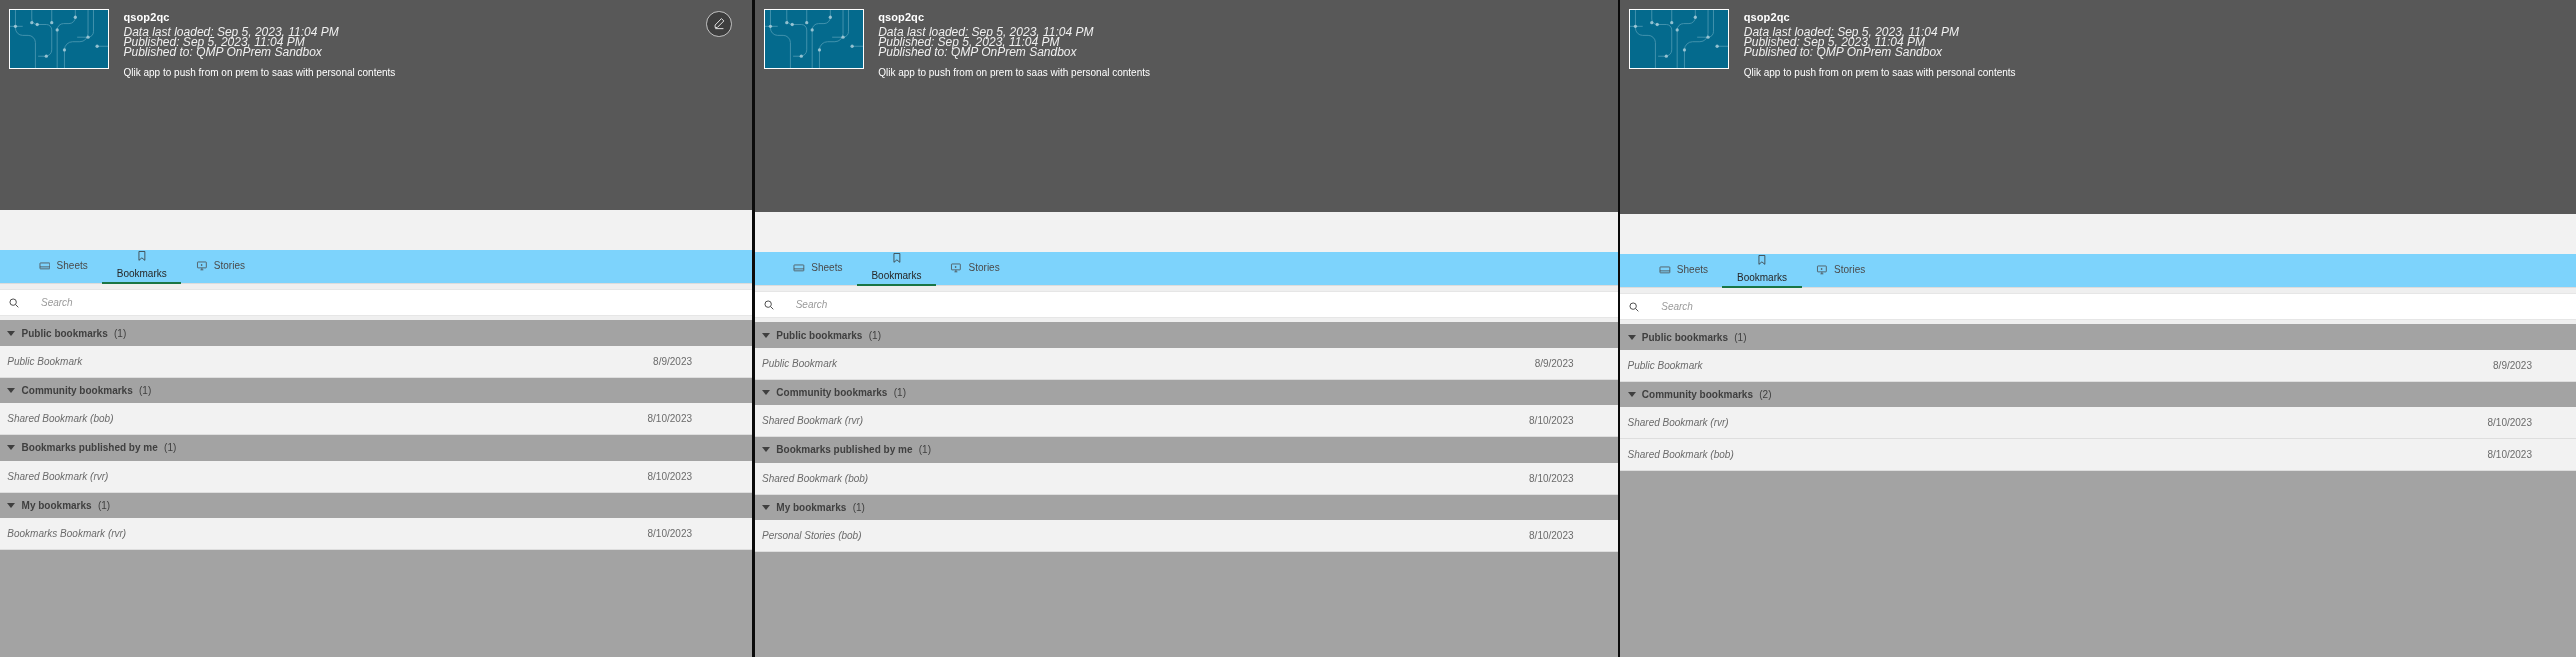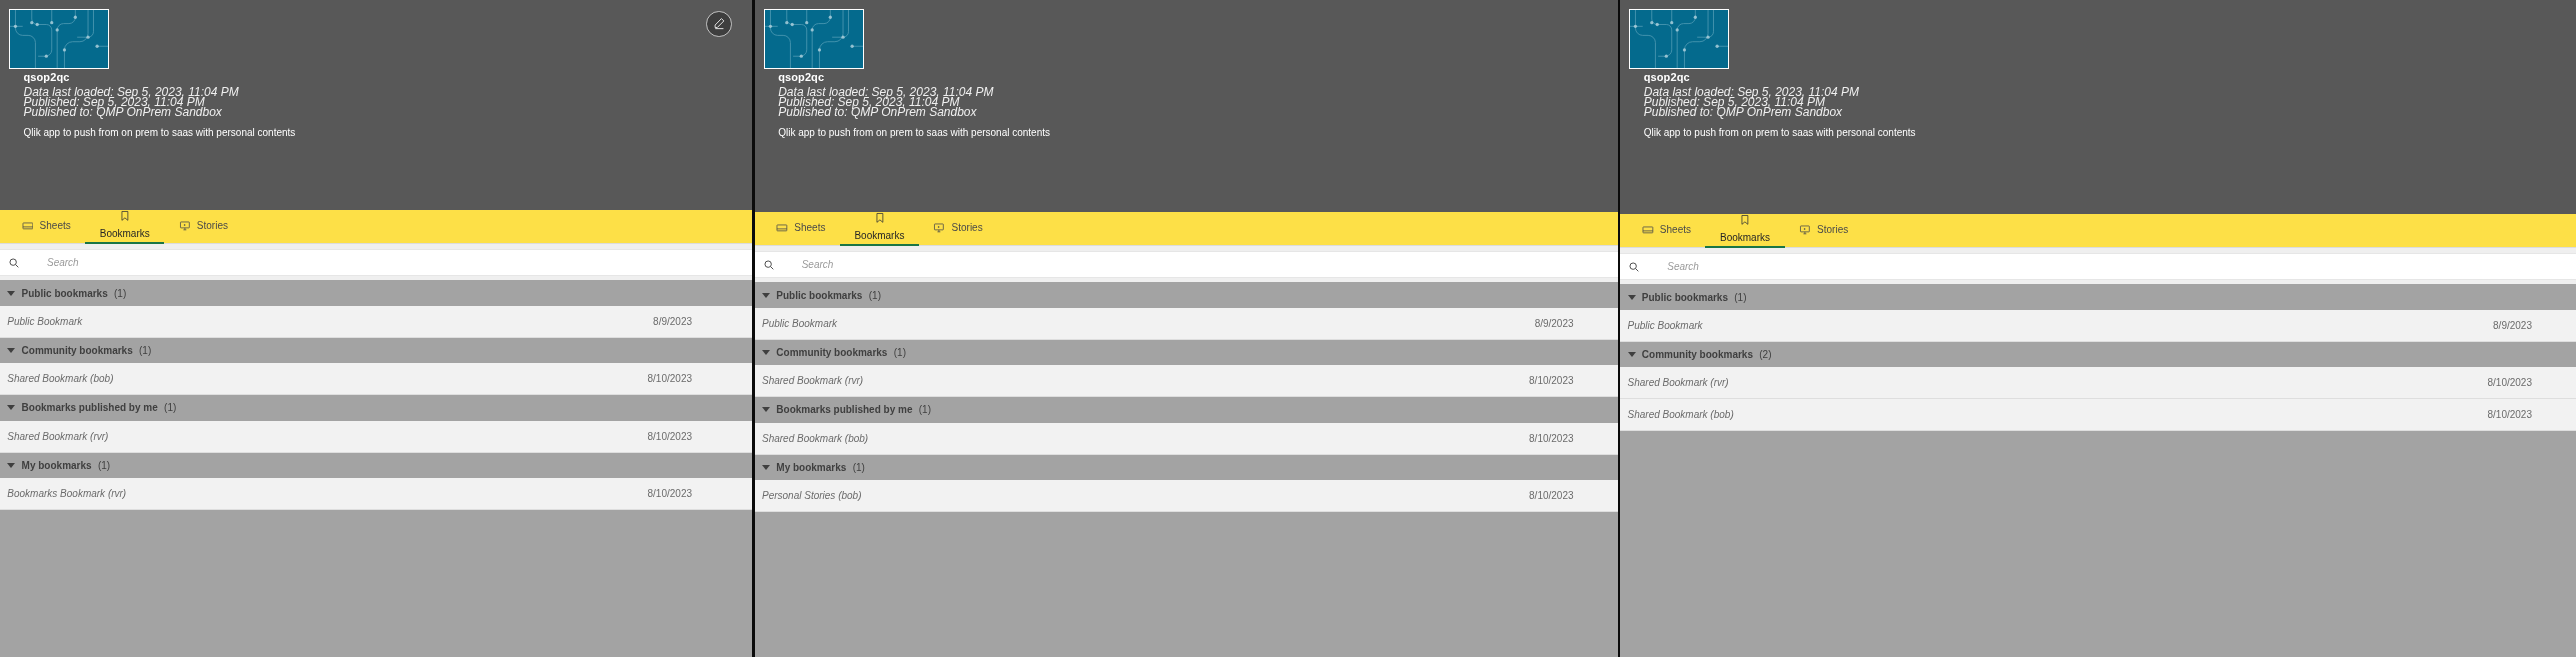--- a/index.html
+++ b/index.html
@@ -16,21 +16,21 @@
   .panel.p1{width:753px;}
   .panel.p2{width:864px;}
   .panel.p3{width:957px;}
   .vdiv{width:2.7px;background:#0b0b0b;flex:0 0 auto;}
 
   
   .apphead{position:relative;background:#585858;flex:0 0 auto;}
   .apphead.h1{height:201px;padding:9px 0 0 9px;}
   .apphead.h2{height:203px;padding:9px 0 0 9px;}
   .apphead.h3{height:205px;padding:9px 0 0 9px;}
-  .apphead-inner{display:flex;align-items:flex-start;flex-direction:column;}
+  .apphead-inner{display:flex;align-items:flex-start;}
 
   .thumb{
     flex:0 0 auto;
     border:1.8px solid #ffffff;
     background:#046a8d;
     position:relative;
     overflow:hidden;
   }
   .p1 .thumb{width:98px;height:58px;}
   .p2 .thumb{width:98px;height:58px;}
@@ -53,39 +53,39 @@
     position:absolute;top:11px;right:20px;
     width:23.6px;height:23.6px;border-radius:50%;
     background:#3e3e3e;border:0.9px solid #c4c4c4;
     display:flex;align-items:center;justify-content:center;
     cursor:pointer;
   }
   .editbtn svg{width:12.7px;height:12.7px;display:block;}
 
   
   .tabs{
-    flex:0 0 auto;height:33px;background:#fde047;
+    flex:0 0 auto;height:33px;background:#7dd3fc;
     border-bottom:0.9px solid #dcdcdc;
-    display:flex;align-items:stretch;padding-left:7px;
+    display:flex;align-items:stretch;padding-left:24px;margin-top:40px;
   }
   .tab{
     display:flex;align-items:center;gap:6.3px;
     padding:0 14.5px;cursor:pointer;
     font-size:10px;color:#4a4a4a;
     border-bottom:2.7px solid transparent;
     margin-bottom:-0.9px;
   }
   .tab.active{border-bottom-color:#1a7545;color:#262626;flex-direction:column;}
   .tab svg{width:11.8px;height:11.8px;display:block;flex:0 0 auto;}
 
   
   .searchwrap{flex:0 0 auto;background:#efefef;padding:5.4px 0 4.5px 0;}
   .searchbar{
     background:#ffffff;height:24.5px;
-    display:flex;align-items:center;padding-left:8.2px;gap:25px;
+    display:flex;align-items:center;padding-left:8.2px;gap:19px;
     border-top:0.9px solid #e6e6e6;border-bottom:0.9px solid #e6e6e6;
   }
   .searchbar svg{width:11.8px;height:11.8px;flex:0 0 auto;display:block;}
   .searchbar input{
     border:0;outline:0;background:transparent;
     font-family:"Liberation Sans", sans-serif;
     font-size:10px;font-style:italic;color:#8a8a8a;width:90%;
   }
   .searchbar input::placeholder{color:#9a9a9a;font-style:italic;}
 

